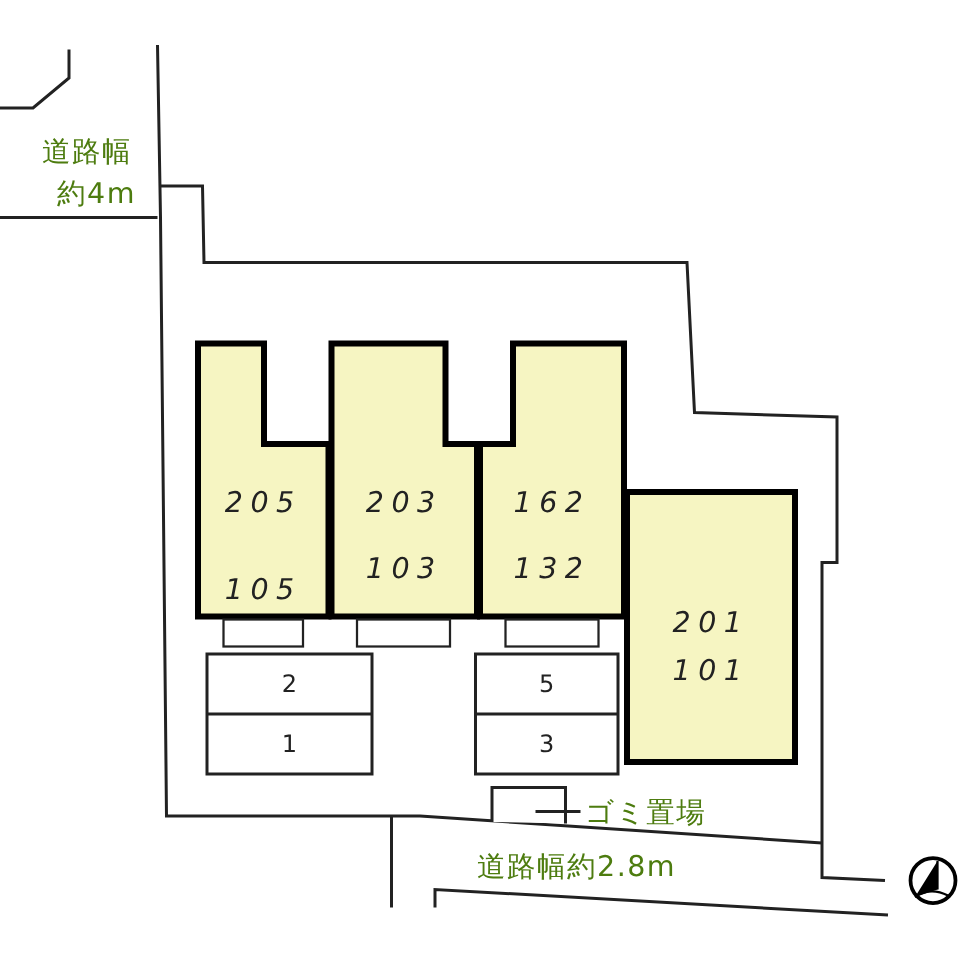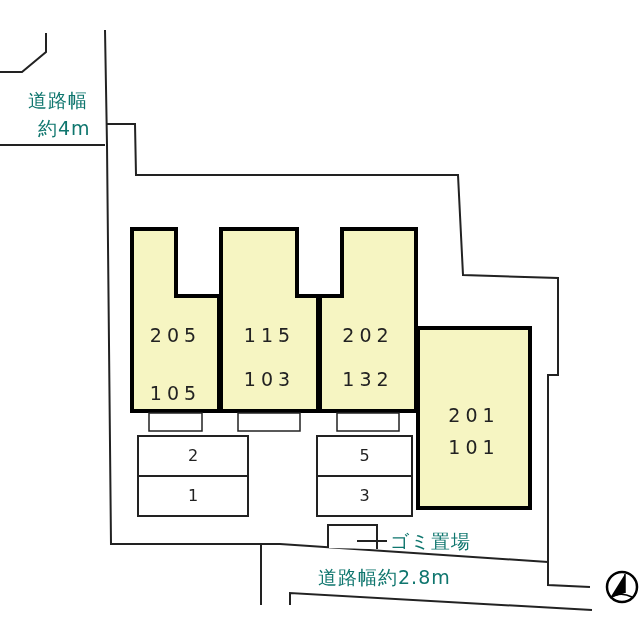--- a/index.html
+++ b/index.html
@@ -1,19 +1,19 @@
 <!DOCTYPE html>
 <html><head>
 <meta charset="utf-8">
 <style>
   html, body { margin:0; padding:0; background:#ffffff; }
   body { width:640px; height:640px; position:relative; overflow:hidden; font-family:"DejaVu Sans", sans-serif; }
   #plan { position:absolute; left:0; top:0; width:640px; height:640px; }
-  .lbl { position:absolute; color:#0f766e; white-space:nowrap; }
-  .unit-lbl { position:absolute; font-family:"DejaVu Sans", sans-serif; font-size:19px; letter-spacing:5px; color:#222; text-align:center; line-height:44px; }
+  .lbl { position:absolute; color:#4d7c0f; white-space:nowrap; }
+  .unit-lbl { position:absolute; font-family:"DejaVu Sans", sans-serif; font-size:19px; letter-spacing:5px; color:#222; text-align:center; line-height:44px;font-style:italic; }
   .park-lbl { position:absolute; font-size:16px; color:#222; text-align:center; }
   .road-lbl { font-size:19px; letter-spacing:1px; }
 </style>
 </head>
 <body>
 
 <svg id="plan" viewBox="0 0 640 640" xmlns="http://www.w3.org/2000/svg">
   <g fill="none" stroke="#222" stroke-width="2">
 
     <polyline points="46,33 46,52 22,72 0,72"></polyline>
@@ -56,23 +56,23 @@
     <line x1="625" y1="574" x2="625" y2="593" stroke="#000" stroke-width="1.5"></line>
     <path d="M610,598 Q620,591 632,597" fill="none" stroke="#000" stroke-width="1.5"></path>
   </g>
 </svg>
 
 <div class="lbl road-lbl" style="left:28px;top:88px;">道路幅</div>
 <div class="lbl road-lbl" style="left:38px;top:116px;text-align:right;">約4m</div>
 
 <div class="unit-lbl" style="left:132px;top:313px;width:87px;">205</div>
 <div class="unit-lbl" style="left:132px;top:371px;width:87px;">105</div>
-<div class="unit-lbl" style="left:221px;top:313px;width:97px;">115</div>
+<div class="unit-lbl" style="left:221px;top:313px;width:97px;">203</div>
 <div class="unit-lbl" style="left:221px;top:357px;width:97px;">103</div>
-<div class="unit-lbl" style="left:320px;top:313px;width:96px;">202</div>
+<div class="unit-lbl" style="left:320px;top:313px;width:96px;">162</div>
 <div class="unit-lbl" style="left:320px;top:357px;width:96px;">132</div>
 <div class="unit-lbl" style="left:418px;top:393px;width:112px;">201</div>
 <div class="unit-lbl" style="left:418px;top:425px;width:112px;">101</div>
 
 <div class="park-lbl" style="left:138px;top:446px;width:110px;">2</div>
 <div class="park-lbl" style="left:138px;top:486px;width:110px;">1</div>
 <div class="park-lbl" style="left:317px;top:446px;width:95px;">5</div>
 <div class="park-lbl" style="left:317px;top:486px;width:95px;">3</div>
 
 <div class="lbl road-lbl" style="left:390px;top:529px;">ゴミ置場</div>

